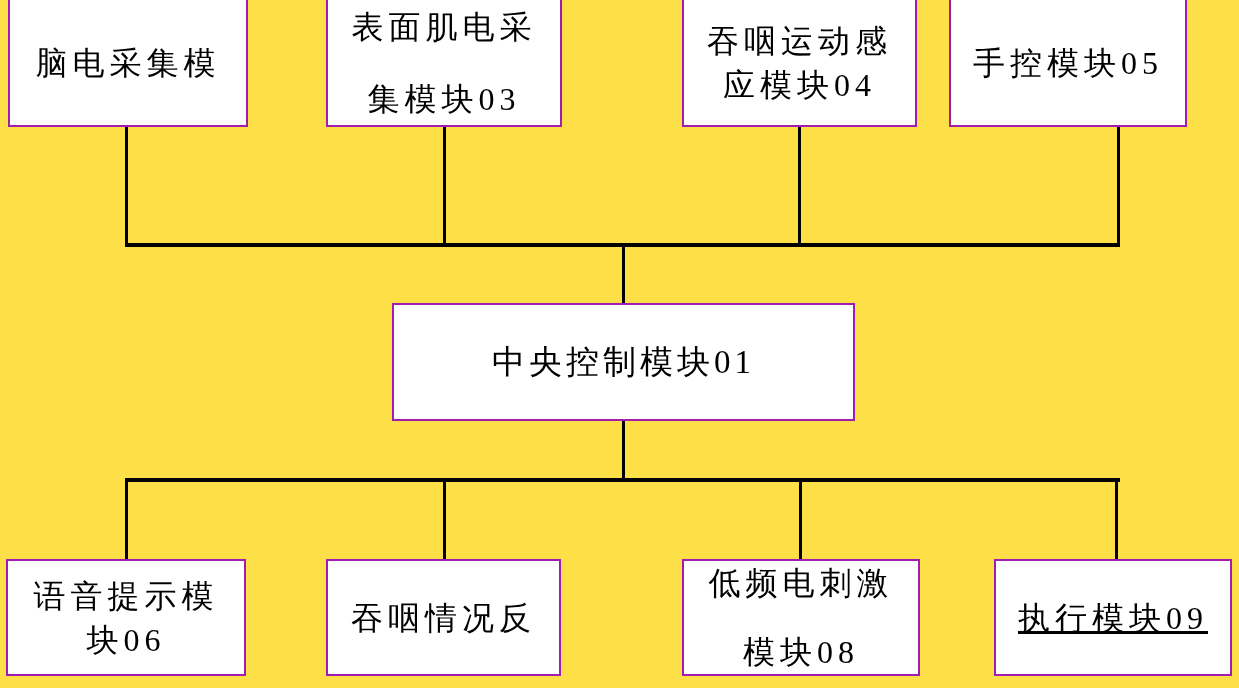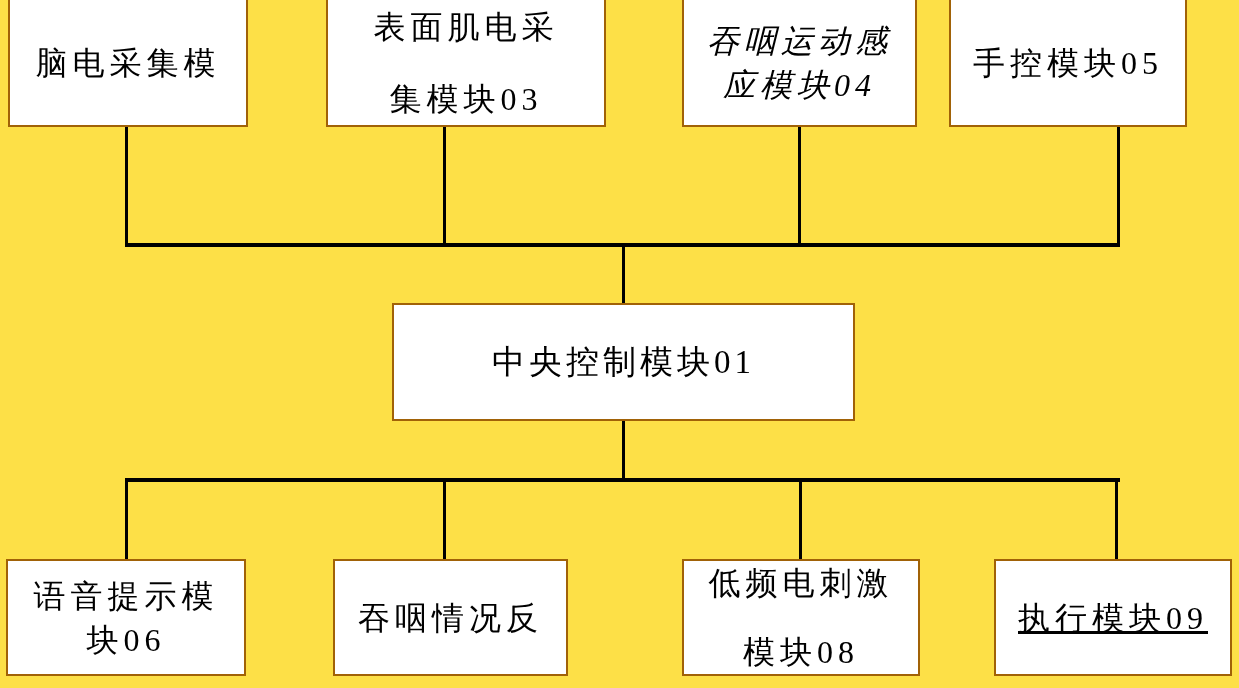--- a/index.html
+++ b/index.html
@@ -12,21 +12,21 @@
     width: 1239px;
     height: 688px;
     background: #fde047;
     overflow: hidden;
     font-family: "Liberation Serif", "DejaVu Serif", serif;
     color: #000000;
   }
   .node {
     position: absolute;
     box-sizing: border-box;
-    border: 2px solid #a16207;
+    border: 2px solid #a21caf;
     background: #ffffff;
     display: flex;
     flex-direction: column;
     align-items: center;
     justify-content: center;
     text-align: center;
     font-size: 32px;
     line-height: 44px;
     letter-spacing: 5px;
     color: #000000;
@@ -68,44 +68,44 @@
 
   <div class="line v" style="left:125px; top:481px; height:79px;"></div>
   <div class="line v" style="left:443px; top:481px; height:79px;"></div>
   <div class="line v" style="left:799px; top:481px; height:79px;"></div>
   <div class="line v" style="left:1115px; top:481px; height:79px;"></div>
 
   <div class="node cropped-top" style="left:8px; top:0; width:240px; height:127px;">
     <div class="label-line">脑电采集模</div>
   </div>
 
-  <div class="node cropped-top" style="left:326px; top:0; width:280px; height:127px;gap:28px;">
+  <div class="node cropped-top" style="left:326px; top:0; width:236px; height:127px;gap:28px;">
     <div class="label-line">表面肌电采</div>
     <div class="label-line">集模块03</div>
   </div>
 
-  <div class="node cropped-top" style="left:682px; top:0; width:235px; height:127px;font-style:italic;">
+  <div class="node cropped-top" style="left:682px; top:0; width:235px; height:127px;">
     <div class="label-line">吞咽运动感</div>
     <div class="label-line">应模块04</div>
   </div>
 
   <div class="node cropped-top" style="left:949px; top:0; width:238px; height:127px;">
     <div class="label-line">手控模块05</div>
   </div>
 
   <div class="node central" style="left:392px; top:303px; width:463px; height:118px;">
     <div class="label-line">中央控制模块01</div>
   </div>
 
   <div class="node" style="left:6px; top:559px; width:240px; height:117px;">
     <div class="label-line">语音提示模</div>
     <div class="label-line">块06</div>
   </div>
 
-  <div class="node" style="left:333px; top:559px; width:235px; height:117px;gap:12px;">
+  <div class="node" style="left:326px; top:559px; width:235px; height:117px;gap:12px;">
     <div class="label-line">吞咽情况反</div>
   </div>
 
   <div class="node" style="left:682px; top:559px; width:238px; height:117px;justify-content:space-between;">
     <div class="label-line">低频电刺激</div>
     <div class="label-line">模块08</div>
   </div>
 
   <div class="node" style="left:994px; top:559px; width:238px; height:117px;text-decoration:underline;">
     <div class="label-line">执行模块09</div>

